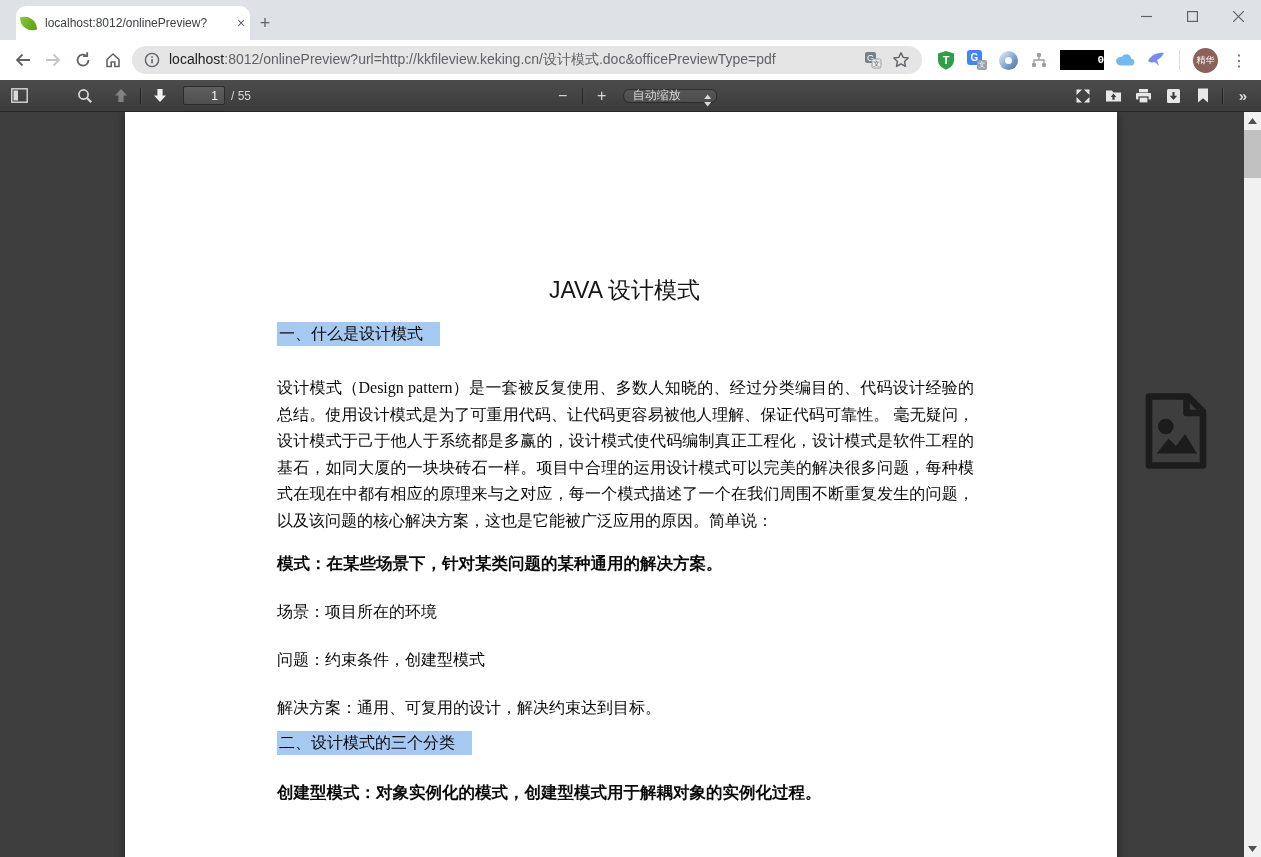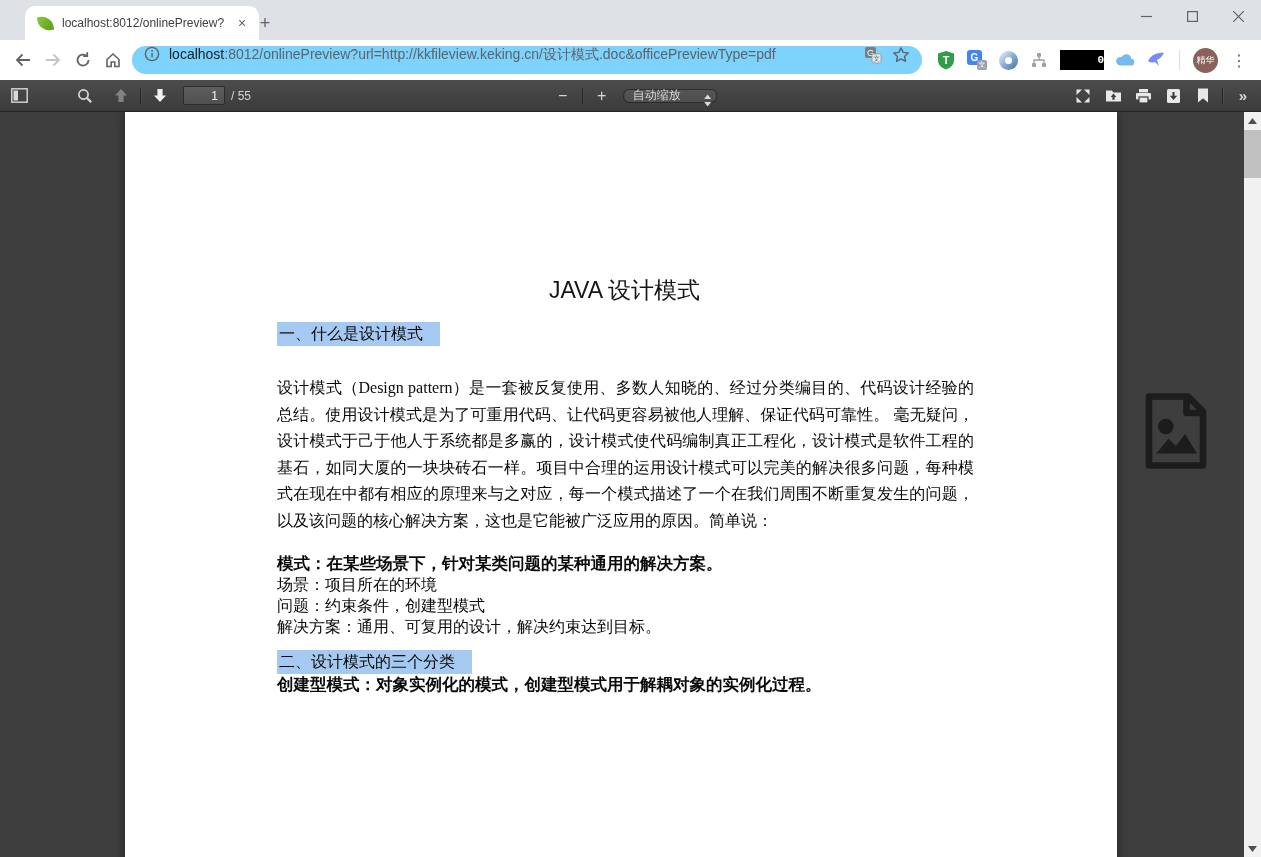--- a/index.html
+++ b/index.html
@@ -1,35 +1,35 @@
 <!DOCTYPE html>
 <html><head>
 <meta charset="utf-8">
 <style>
   * { margin:0; padding:0; box-sizing:border-box; }
   html,body { width:1261px; height:857px; overflow:hidden; font-family:"Liberation Sans", sans-serif; background:#3e3e3e; }
 
   
   .tabstrip { position:relative; height:40px; background:#dee1e6; }
-  .tab { position:absolute; left:25px; top:6px; width:234px; height:34px; background:#fff;
-         border-radius:10px 10px 0 0; display:flex; align-items:center; padding:0 8px; }
+  .tab { position:absolute; left:16px; top:6px; width:234px; height:34px; background:#fff;
+         border-radius:10px 10px 0 0; display:flex; align-items:center; padding:0 0; }
   .favicon { width:17px; height:17px; margin:0 8px 0 4px; position:relative; flex:0 0 auto; }
   .leaf { position:absolute; inset:1px; background:linear-gradient(135deg,#8dc63f,#5a9e17);
           border-radius:0 80% 0 80%; transform:rotate(-10deg); }
   .tab-title { flex:1; font-size:12px; color:#3c4043; white-space:nowrap; overflow:hidden; }
   .tab-close { width:18px; height:18px; border-radius:50%; display:flex; align-items:center; justify-content:center;
                color:#5f6368; font-size:14px; line-height:1; cursor:default; }
   .newtab-btn { position:absolute; left:252px; top:12px; width:26px; height:22px; display:flex; align-items:center;
                 justify-content:center; color:#5f6368; font-size:18px; }
   .win-controls { position:absolute; right:0; top:0; display:flex; }
   .win-btn { width:46px; height:32px; display:flex; align-items:center; justify-content:center; }
 
   .navbar { height:40px; background:#fff; display:flex; align-items:center; padding:0 8px; }
   .nav-btn { width:30px; height:30px; display:flex; align-items:center; justify-content:center; flex:0 0 auto; }
-  .omnibox { flex:1; height:28px; background:#7dd3fc; border-radius:14px; display:flex; align-items:flex-start;
+  .omnibox { flex:1; height:28px; background:#e5e5e5; border-radius:14px; display:flex; align-items:center;
              padding:0 12px; margin:0 6px 0 4px; min-width:0; }
   .url-text { font-size:14px; white-space:nowrap; overflow:hidden; flex:1; min-width:0; }
   .url-host { color:#202124; }
   .url-rest { color:#5f6368; }
   .omni-icon { flex:0 0 auto; margin-left:10px; display:flex; align-items:center; }
   .ext-area { display:flex; align-items:center; gap:11px; padding:0 4px 0 8px; flex:0 0 auto; }
   .ext { width:20px; height:20px; position:relative; display:flex; align-items:center; justify-content:center; }
   .badge01 { background:#000; color:#fff; font-weight:bold; font-size:11px; width:20px; height:20px;
              display:flex; align-items:center; justify-content:center; font-family:"Liberation Mono", monospace;padding-left:44px; }
   .ring { width:19px; height:19px; border-radius:50%; background:linear-gradient(135deg,#dbe6f2 10%,#7fa7d4 55%,#4a6b93);
@@ -67,21 +67,21 @@
   .viewer { position:absolute; top:112px; left:0; right:0; bottom:0; background:#3e3e3e; overflow:hidden; }
   .page { position:absolute; left:125px; top:0; width:992px; height:900px; background:#fff;
           box-shadow:0 0 10px rgba(0,0,0,.45); }
   .doc { padding:163px 145px 0 152px; color:#000; }
   .doc-title { font-family:"Liberation Sans", sans-serif; font-size:23px; color:#151515; text-align:center; line-height:30px; }
   .hl { display:inline-block; background:#a6c9f2; padding:2px 17px 1px 2px; }
   .doc-h { margin-top:17px; font-family:"Liberation Sans", sans-serif; font-size:16px; color:#0a0a0a; }
   .doc-h2 { margin-top:12px; }
   .doc-para { margin-top:29px; width:697px; font-family:"Liberation Serif", serif; font-size:16px;
               line-height:26.5px; text-align:justify; color:#0a0a0a; }
-  .doc-line { font-family:"Liberation Serif", serif; font-size:16px; color:#0a0a0a; }
+  .doc-line { margin-top:27px; font-family:"Liberation Serif", serif; font-size:16px; color:#0a0a0a; }
   .doc-bold { font-family:"Liberation Sans", sans-serif; font-weight:bold; font-size:16.5px; }
   .doc-bold1 { margin-top:19px; }
 
   .broken-img { position:absolute; left:1140px; top:280px; }
 
   
   .scrollbar { position:absolute; right:0; top:0; bottom:0; width:17px; background:#f1f1f1; }
   .sb-arrow { position:absolute; left:0; width:17px; height:17px; display:flex; align-items:center; justify-content:center; }
   .sb-up { top:0; } .sb-down { bottom:0; }
   .sb-thumb { position:absolute; left:0; top:18px; width:17px; height:48px; background:#c1c1c1; }

